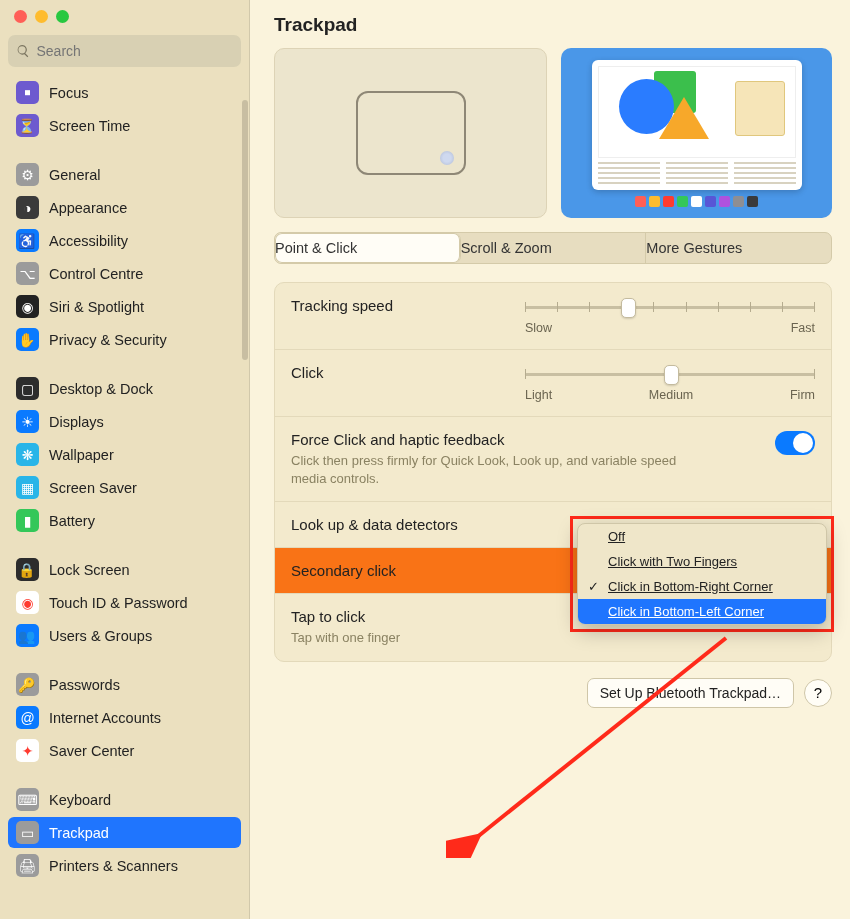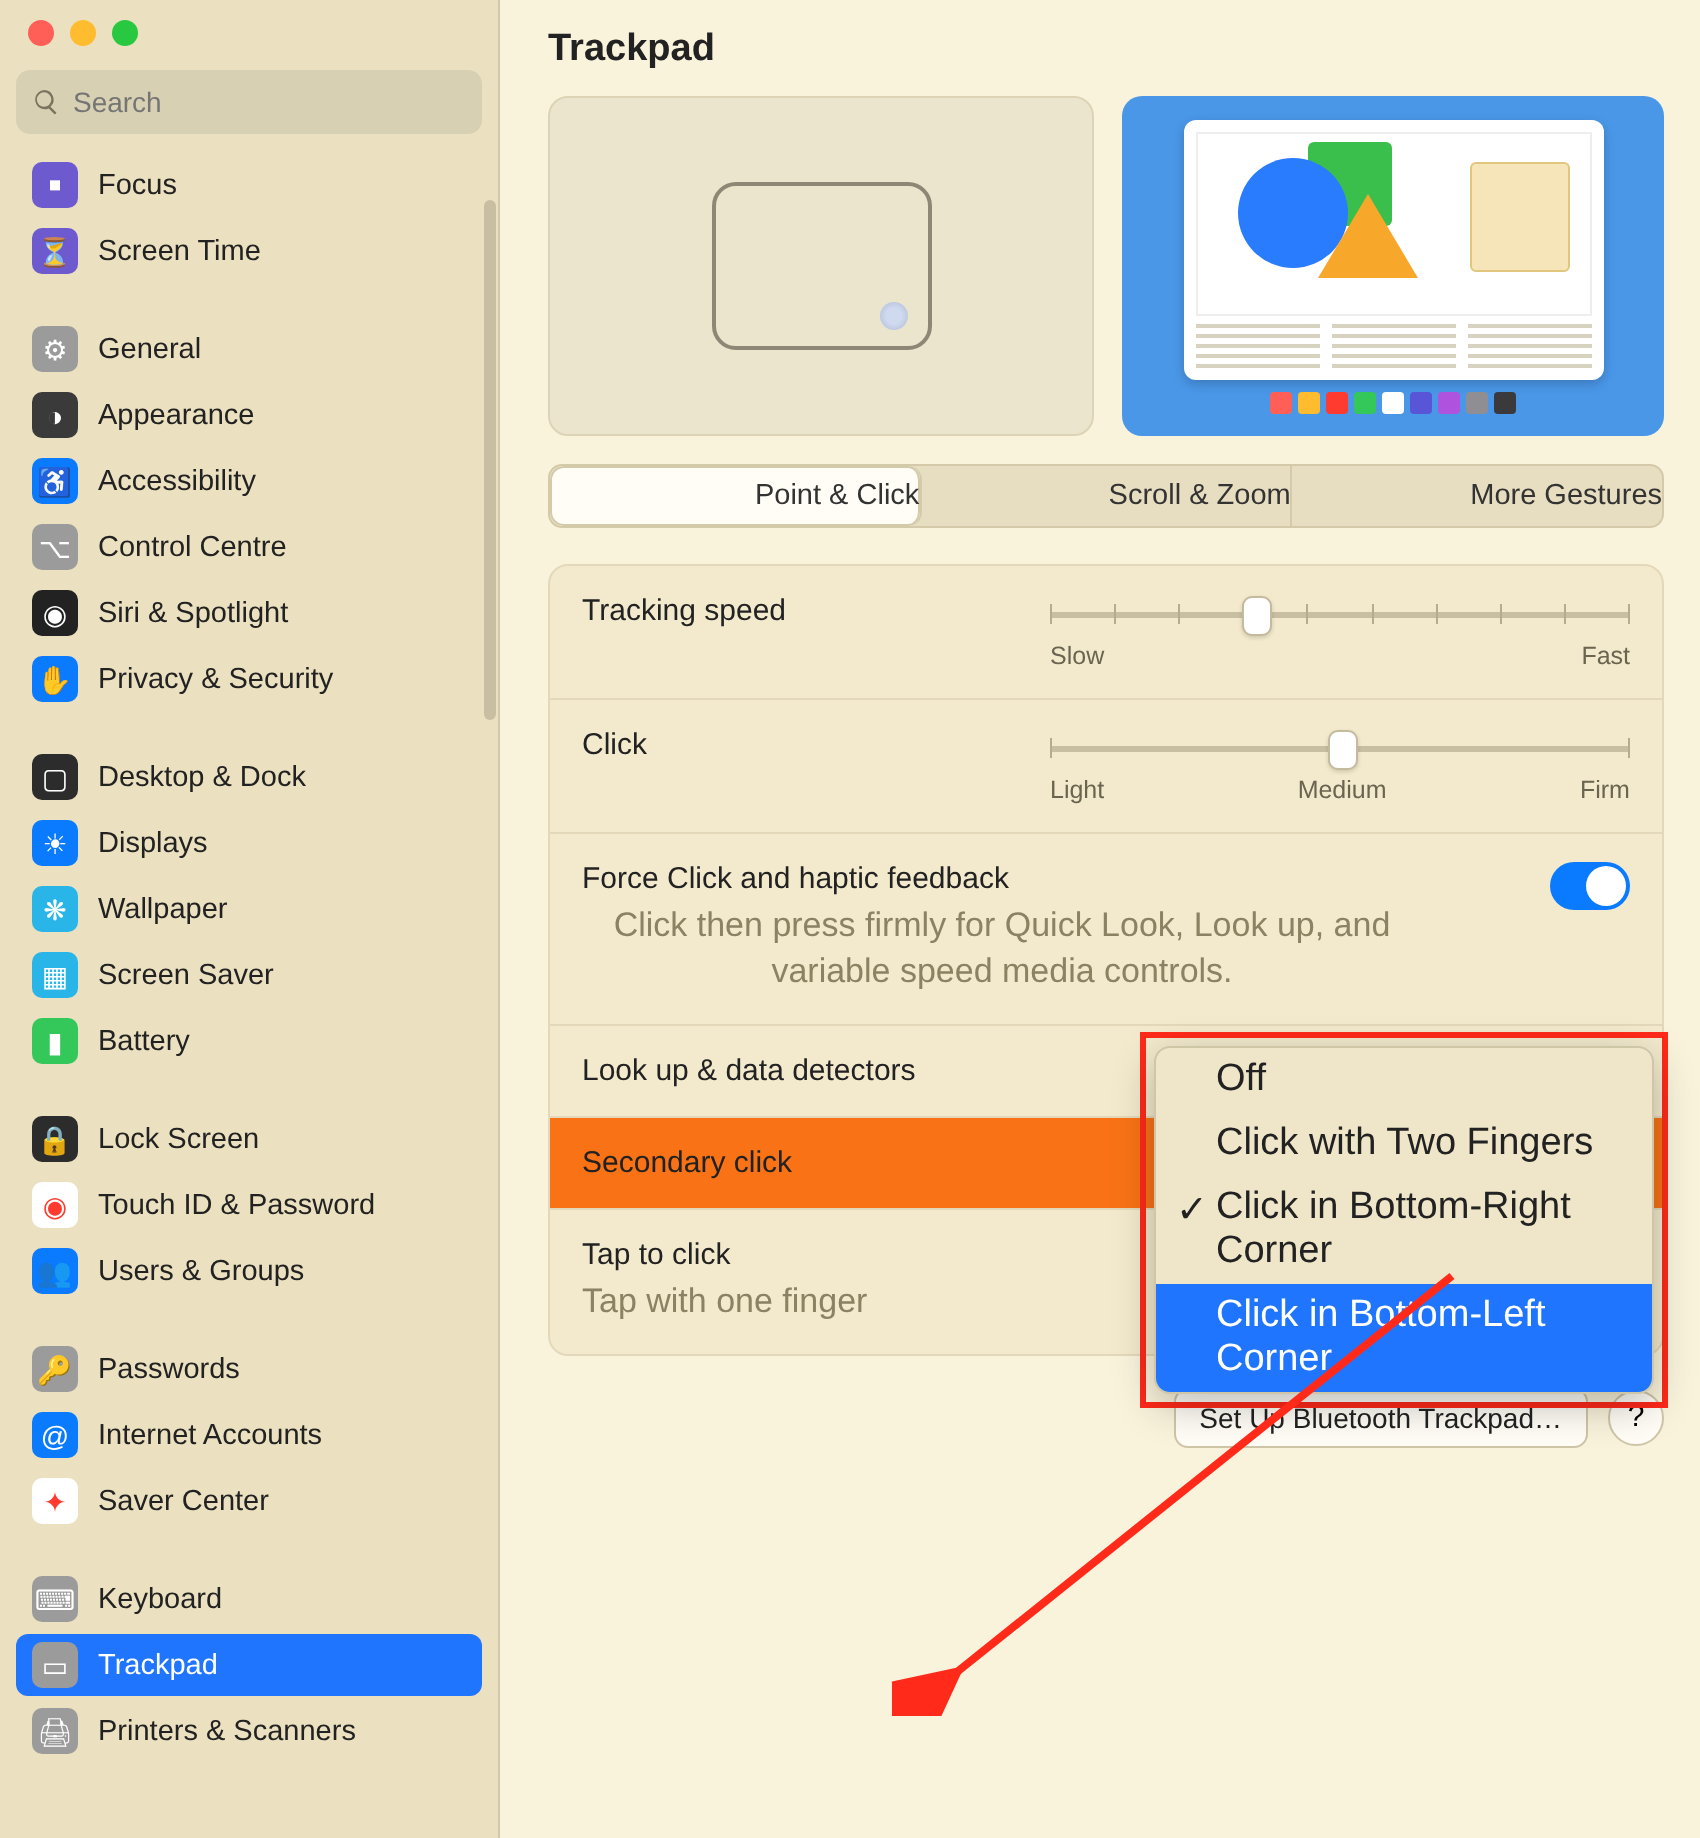--- a/index.html
+++ b/index.html
@@ -32,44 +32,44 @@
   .shapes { flex:1; position:relative; border:1px solid #eee; margin-bottom:4px;}
   .shapes .circle{position:absolute; left:20px; top:12px; width:55px; height:55px; background:#2a7cff; border-radius:50%;}
   .shapes .square{position:absolute; left:55px; top:4px; width:42px; height:42px; background:#3bbf4c; border-radius:3px;}
   .shapes .tri{position:absolute; left:60px; top:30px; width:0; height:0; border-left:25px solid transparent; border-right:25px solid transparent; border-bottom:42px solid #f7a82a;}
   .shapes .menu{position:absolute; right:10px; top:14px; width:50px; height:55px; background:#f6e5b8; border:1px solid #e0c77d; border-radius:3px;}
   .deskcols { display:flex; gap:6px;}
   .deskcols div{flex:1; height:22px; background:repeating-linear-gradient(#d8d2c0 0 2px, transparent 2px 5px);}
   .dock { margin-top:6px; display:flex; gap:3px;}
   .dock span{width:11px; height:11px; border-radius:2px;}
   .tabs { display:flex; background:#e7ddc0; border-radius:7px; border:1px solid #d4caa9; overflow:hidden; margin-bottom:18px;}
-  .tab { flex:1; text-align:right; padding:7px 0; font-size:14.5px; color:#333; border-right:1px solid #d4caa9;}
+  .tab { flex:1; text-align:left; padding:7px 0; font-size:14.5px; color:#333; border-right:1px solid #d4caa9;}
   .tab:last-child{border-right:none;}
   .tab.active { background:#fffdf6; font-weight:500; border-radius:7px; box-shadow:0 0 0 1px #d4caa9 inset;}
   .panel { background:#f3eacd; border:1px solid #e3d9ba; border-radius:10px;}
   .row { display:flex; align-items:flex-start; justify-content:space-between; padding:14px 16px; border-bottom:1px solid #e3d9ba;}
   .row:last-child{border-bottom:none;}
   .rlabel { font-size:15px; color:#222;}
-  .rsub { font-size:17px; color:#8a8262; margin-top:4px; max-width:420px; line-height:1.35;text-align:center;}
+  .rsub { font-size:13px; color:#8a8262; margin-top:4px; max-width:420px; line-height:1.35;}
   .slider { width:290px; }
   .slider .track{position:relative; height:20px;}
   .slider .bar{position:absolute; top:9px; left:0; right:0; height:3px; background:#c8bfa2; border-radius:2px;}
   .slider .ticks{position:absolute; top:5px; left:0; right:0; display:flex; justify-content:space-between;}
   .slider .ticks span{width:1px; height:10px; background:#b5ac8f;}
   .slider .thumb{position:absolute; top:1px; width:15px; height:20px; background:#fff; border:1px solid #c4bb9e; border-radius:5px; box-shadow:0 1px 2px rgba(0,0,0,0.15);}
   .slider .labels{display:flex; justify-content:space-between; font-size:12.5px; color:#6a6450; margin-top:4px;align-items:center;}
   .toggle { width:40px; height:24px; background:#0a7aff; border-radius:12px; position:relative;}
   .toggle::after{content:""; position:absolute; right:2px; top:2px; width:20px; height:20px; background:#fff; border-radius:50%;}
   .footer { display:flex; justify-content:flex-end; gap:10px; margin-top:16px; align-items:center;}
   .btn { background:#fffdf6; border:1px solid #cfc6a8; border-radius:7px; padding:6px 12px; font-size:14px; color:#222;}
   .helpbtn { width:28px; height:28px; border:1px solid #cfc6a8; border-radius:50%; background:#fffdf6; display:flex; align-items:center; justify-content:center; font-size:15px;}
   
   .popup-wrap{position:absolute; right:16px; top:516px; border:3px solid #ff2a1a; padding:4px; background:transparent;}
   .popup { background:#efe6c9; border:1px solid #cfc6a8; border-radius:8px; box-shadow:0 6px 20px rgba(0,0,0,0.25); width:250px; overflow:hidden;}
-  .popt { padding:5px 0 5px 30px; font-size:19px; position:relative; color:#222;}
+  .popt { padding:5px 0 5px 30px; font-size:13px; position:relative; color:#222;text-decoration:underline;}
   .popt.check::before{content:"✓"; position:absolute; left:10px; top:5px;}
   .popt.hl{background:#1f75fe; color:#ffffff;}
   
   .arrow-svg{position:absolute; left:196px; top:628px; width:300px; height:230px; pointer-events:none;}
 </style>
 </head>
 <body>
 
 <div class="window">
 

